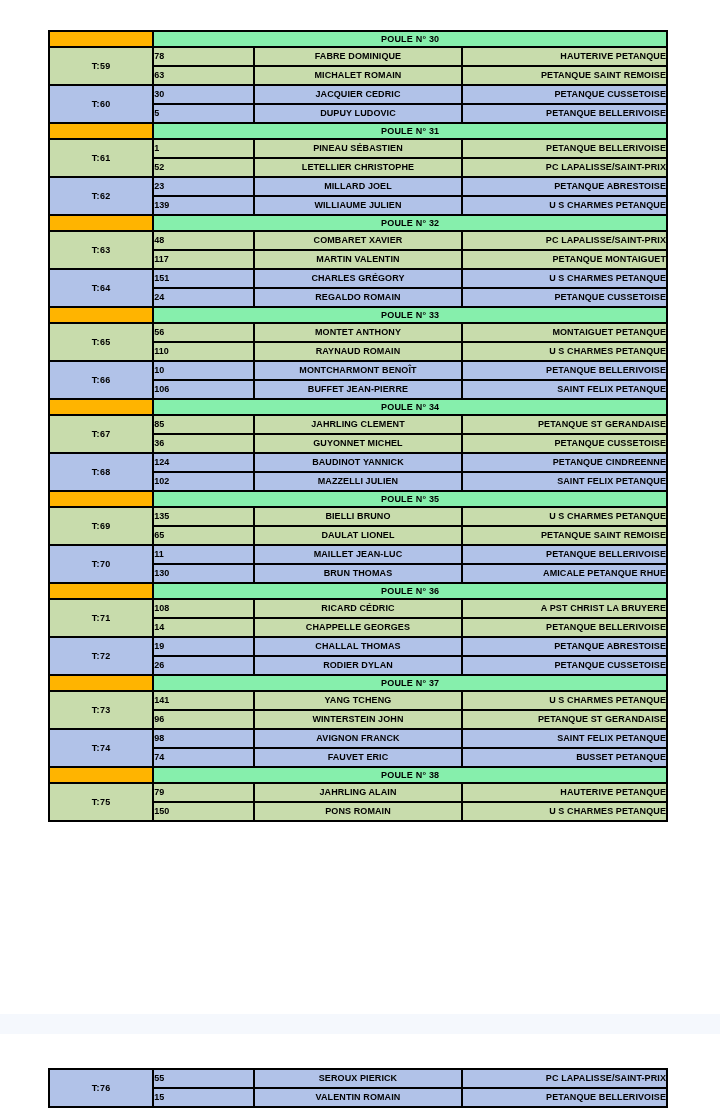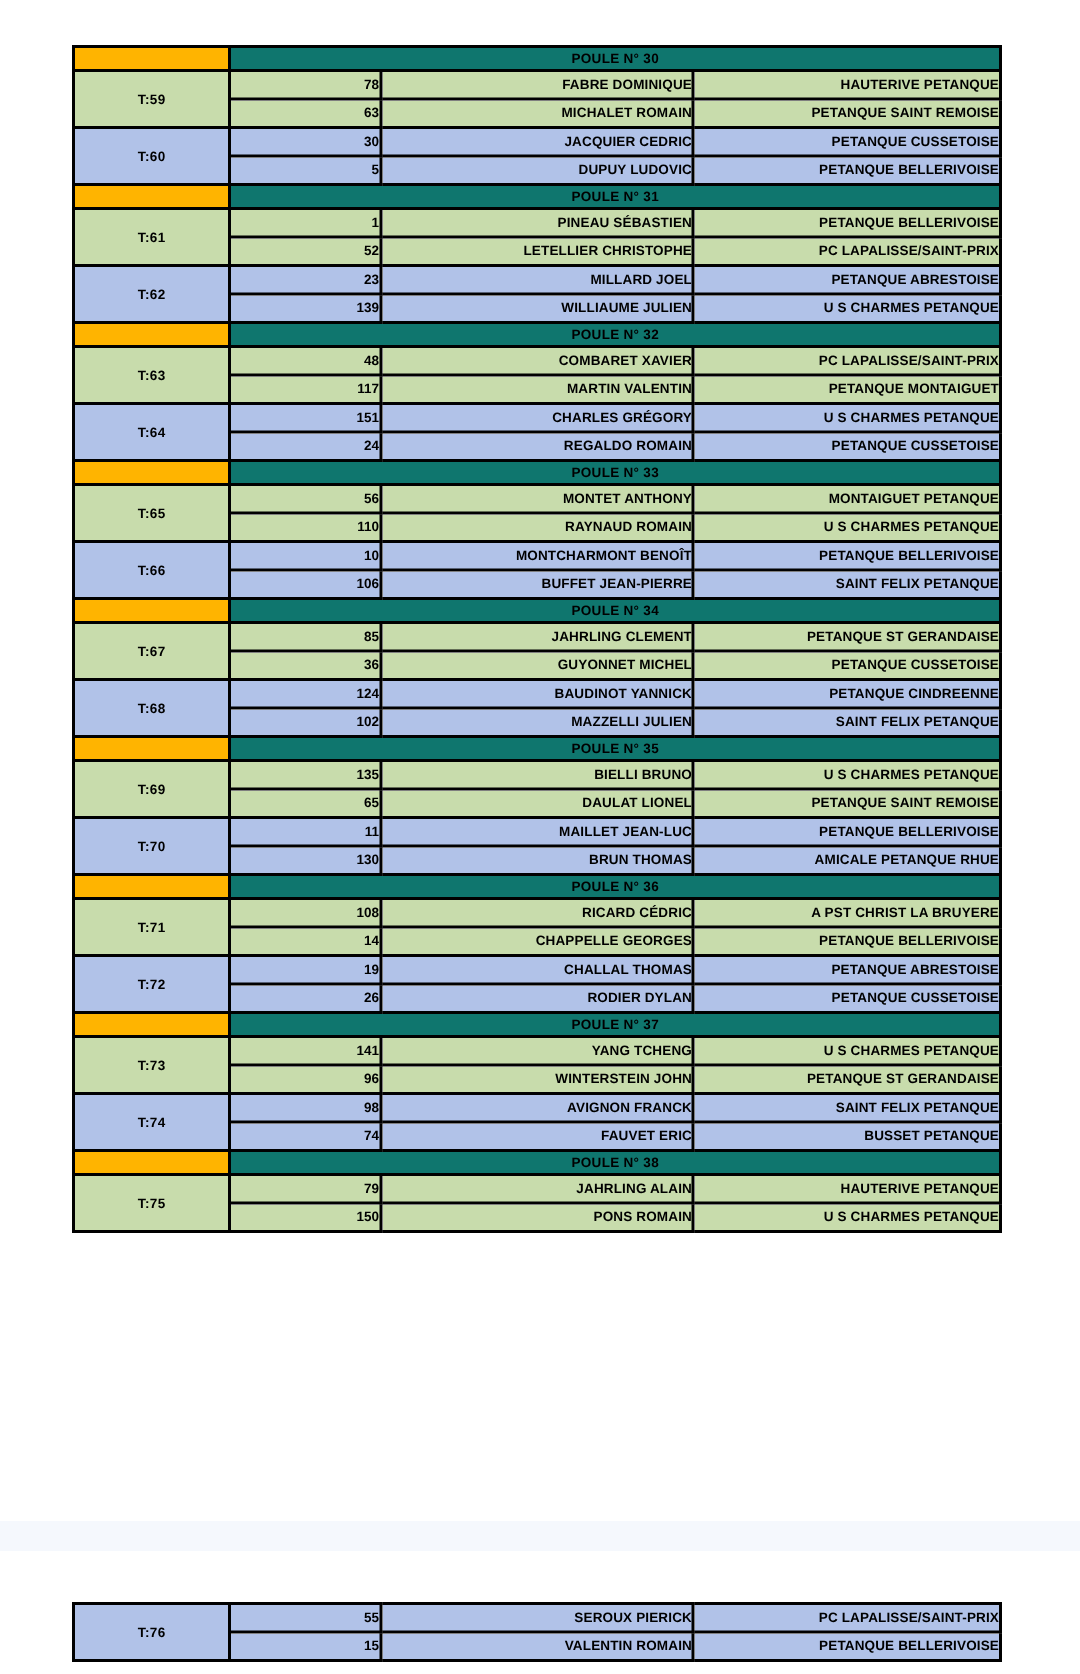--- a/index.html
+++ b/index.html
@@ -63,39 +63,39 @@
   col.c-num     { width: 100px; }
   col.c-name    { width: 208px; }
   col.c-club    { width: 204px; }
 
   
   tr.poule-row td { height: 14px; }
   td.poule-tag {
     background: #ffb400;
   }
   td.poule-title {
-    background: #0f766e;
+    background: #86efac;
     text-align: center;
     font-size: 9px;
     letter-spacing: 0.2px;
   }
 
   
   td.terrain {
     text-align: center;
     font-size: 9px;
     letter-spacing: 0.3px;
     margin-top: 33px;
   }
   td.num {
-    text-align: right;
+    text-align: left;
     font-size: 9px;
   }
   td.name {
-    text-align: right;
+    text-align: center;
     padding-left: 5px;
     font-size: 9px;
     letter-spacing: 0.1px;
   }
   td.club {
     text-align: right;
     padding-left: 4px;
     font-size: 9px;
     color: #1d19d6;
     letter-spacing: 0.1px;

